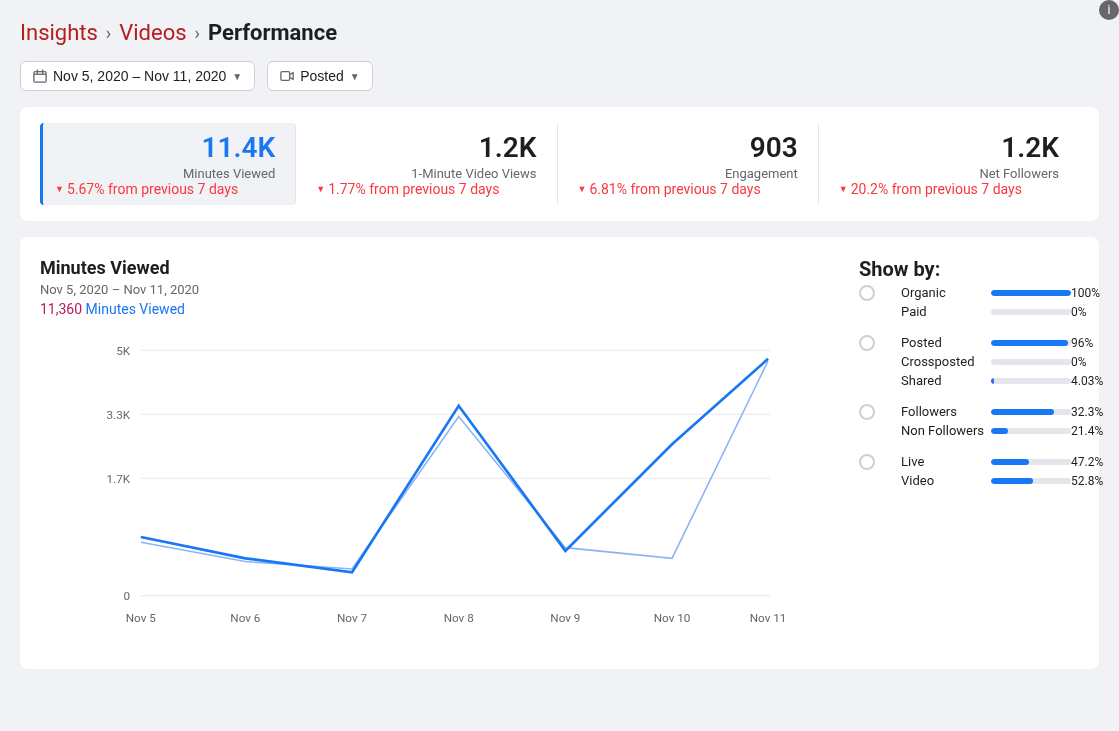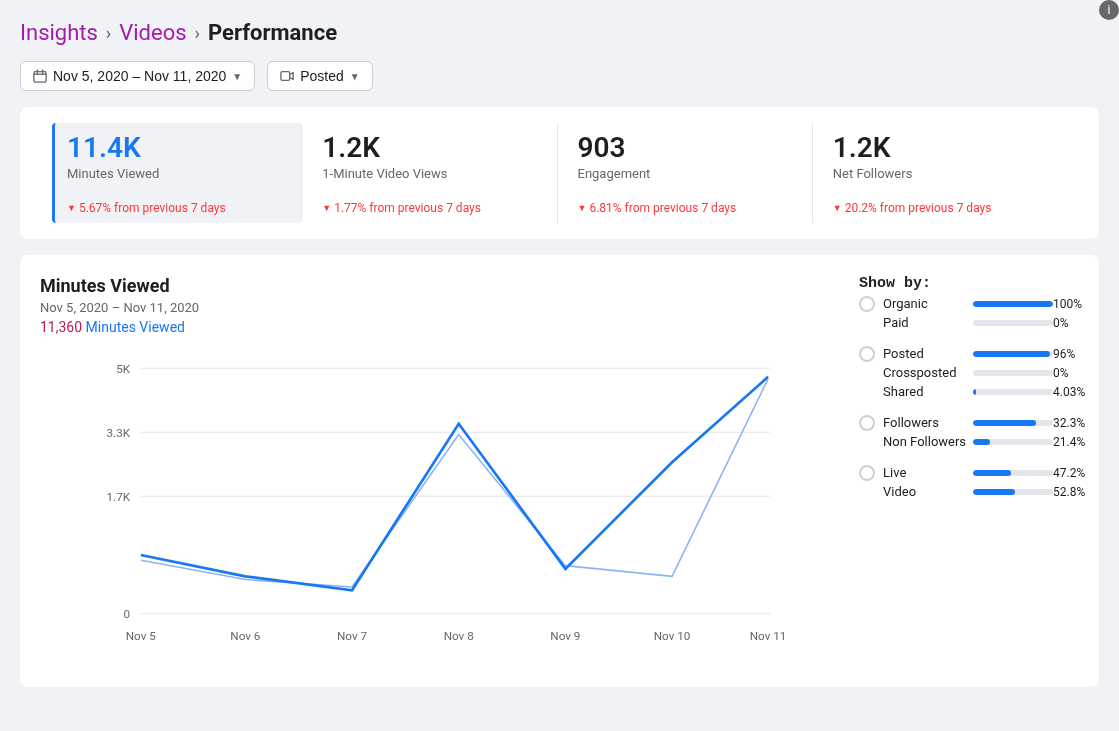--- a/index.html
+++ b/index.html
@@ -14,21 +14,21 @@
       align-items: center;
       gap: 8px;
       margin-bottom: 16px;
       font-size: 22px;
     }
     .breadcrumb-sep {
       color: #65676b;
       font-size: 18px;
     }
     .breadcrumb-link {
-      color: #a21caf;
+      color: #b91c1c;
       font-weight: 400;
     }
     .breadcrumb-current {
       font-weight: 700;
     }
     .filters {
       display: flex;
       gap: 12px;
       margin-bottom: 16px;
     }
@@ -48,24 +48,25 @@
       width: 14px;
       height: 14px;
     }
     .chevron {
       font-size: 10px;
       color: #65676b;
     }
     .metrics-card {
       background: white;
       border-radius: 8px;
-      padding: 16px 32px;
+      padding: 16px 20px;
       margin-bottom: 16px;
       display: flex;
       gap: 0;
+      text-align: right;
     }
     .metric-item {
       flex: 1;
       padding: 8px 20px;
       border-right: 1px solid #e4e6eb;
     }
     .metric-item:first-child {
       padding-left: 0;
       border-left: 3px solid #1877f2;
       padding-left: 12px;
@@ -82,23 +83,23 @@
     }
     .metric-item:first-child .metric-value {
       color: #1877f2;
     }
     .metric-label {
       font-size: 13px;
       color: #65676b;
       margin-top: 2px;
     }
     .metric-change {
-      font-size: 12px;
+      font-size: 14px;
       color: #fa383e;
-      margin-top: 20px;
+      margin-top: 0;
       display: flex;
       align-items: center;
       gap: 3px;
     }
     .metric-change::before {
       content: '▼';
       font-size: 9px;
     }
     .main-section {
       background: white;
@@ -148,36 +149,36 @@
       justify-content: center;
       color: white;
       font-size: 12px;
       cursor: pointer;
     }
     .show-by-panel {
       width: 220px;
       flex-shrink: 0;
     }
     .show-by-title {
-      font-size: 15px;
+      font-size: 20px;
       font-weight: 700;
       margin-bottom: 4px;
-      font-family: Liberation Mono, monospace;
     }
     .show-by-desc {
       font-size: 12px;
       color: #65676b;
       margin-bottom: 16px;
       line-height: 1.4;
     }
     .show-by-row {
       display: flex;
       justify-content: space-between;
       margin-bottom: 4px;
       font-size: 13px;
+      margin-left: 18px;
     }
     .show-by-row-label {
       display: flex;
       align-items: center;
       gap: 6px;
       color: #1c1e21;
       min-width: 90px;
     }
     .bar-container {
       display: flex;

